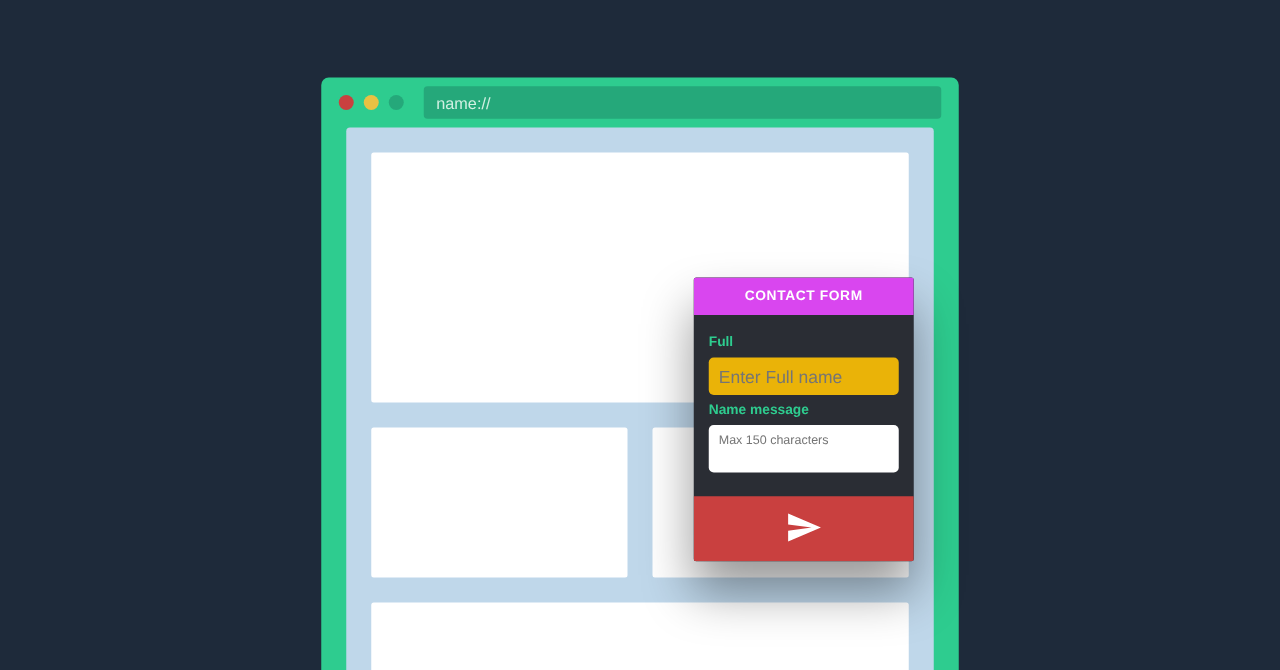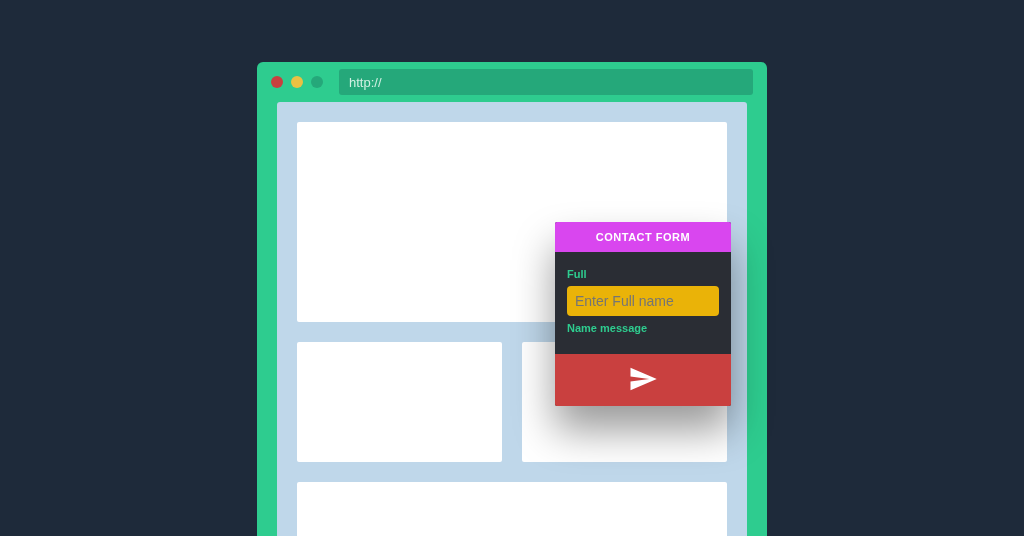--- a/index.html
+++ b/index.html
@@ -148,39 +148,40 @@
   </style>
 </head>
 <body>
 
 <div class="browser-window">
   <div class="titlebar">
     <div class="traffic-light tl-red"></div>
     <div class="traffic-light tl-yellow"></div>
     <div class="traffic-light tl-green"></div>
     <div class="address-bar">
-      <span>http://</span>
+      <span>name://</span>
     </div>
   </div>
   <div class="viewport">
     <div class="hero"></div>
     <div class="row">
       <div class="card"></div>
       <div class="card"></div>
     </div>
     <div class="banner"></div>
   </div>
 </div>
 
 <div class="contact-panel">
   <div class="contact-header">CONTACT FORM</div>
   <div class="contact-body">
     <div class="field-label">Full</div>
     <input class="field-input" type="text" placeholder="Enter Full name" style="">
     <div class="field-label">Name message</div>
+    <textarea class="field-textarea" placeholder="Max 150 characters" style=""></textarea>
   </div>
   <button class="send-button">
     <span>
       <svg viewBox="0 0 24 24">
           <path d="M2 21l21-9L2 3v7l15 2-15 2v7z"></path>
         </svg>
     </span>
   </button>
 </div>
 

